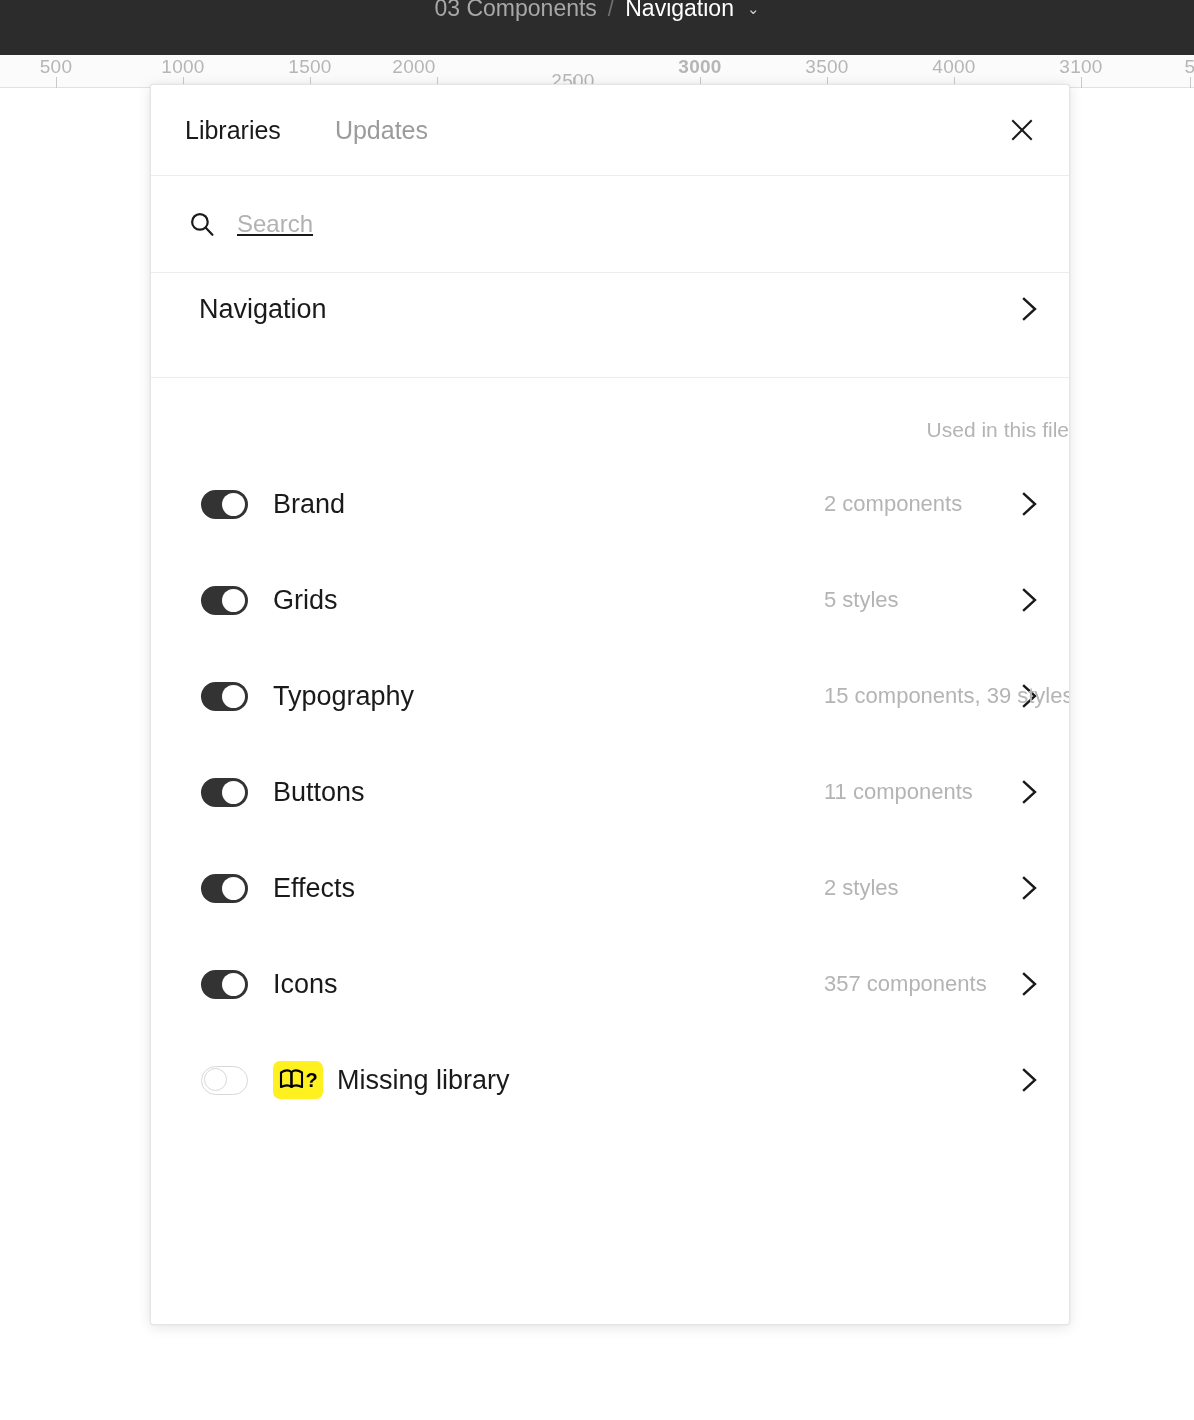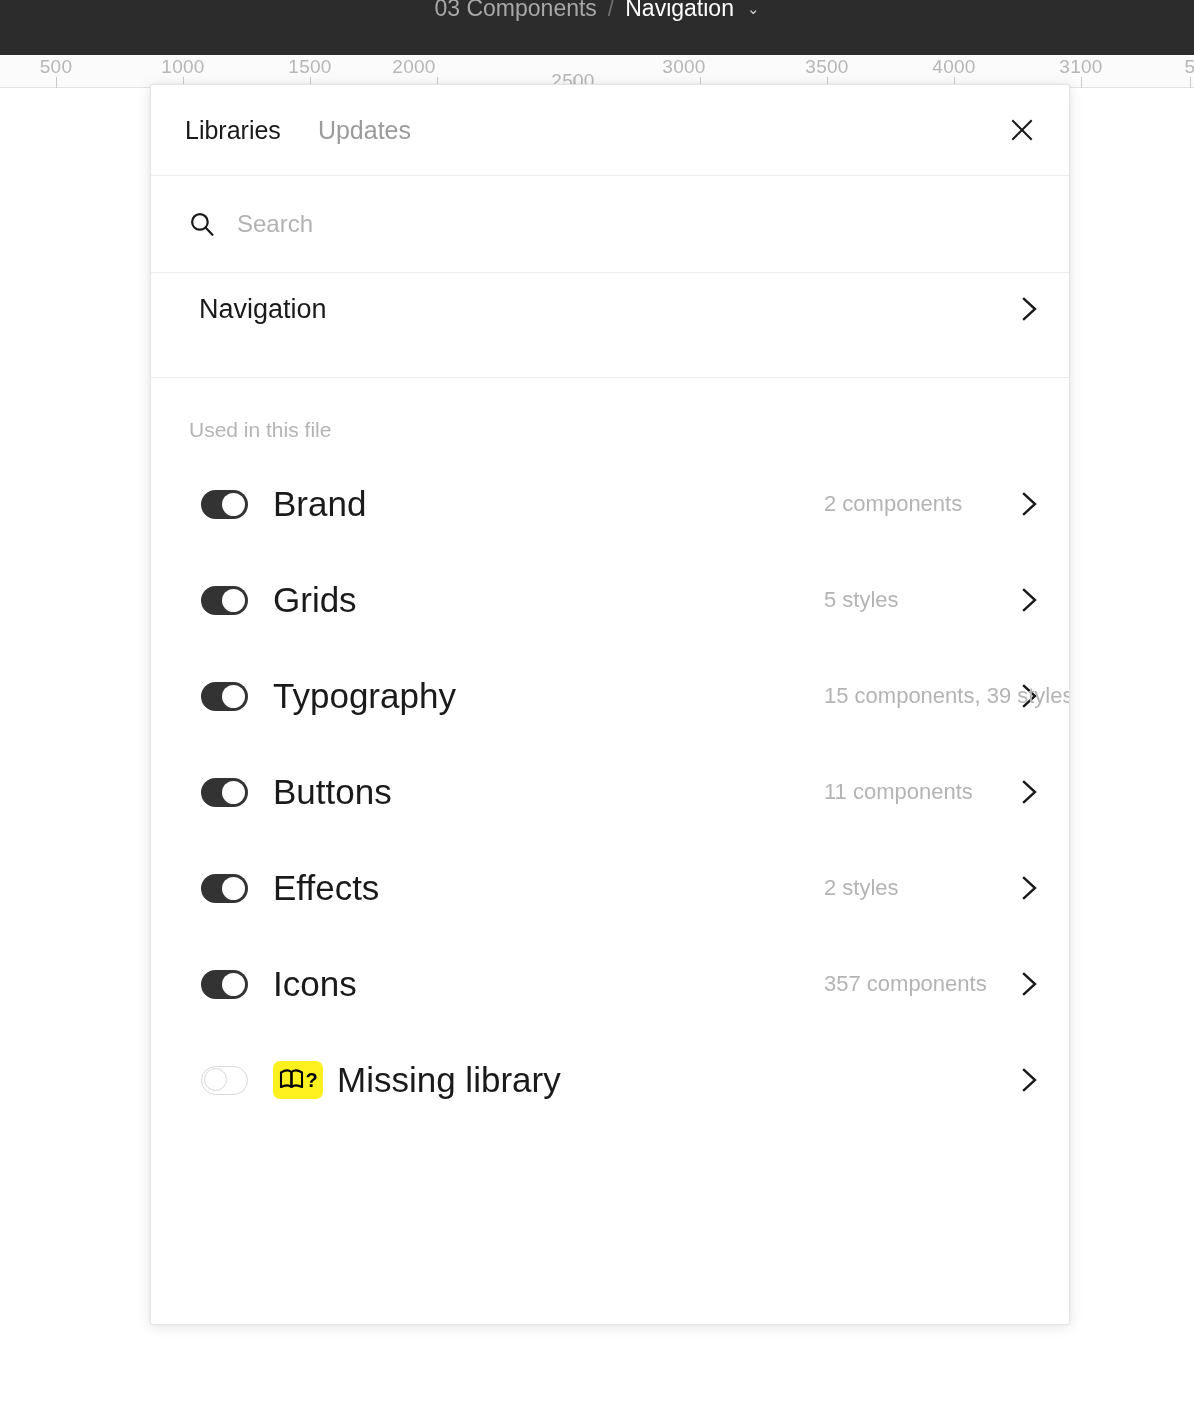--- a/index.html
+++ b/index.html
@@ -103,21 +103,21 @@
   }
 
   .modal-header {
     position: relative;
     height: 91px;
     border-bottom: 1px solid #ececec;
     display: flex;
     align-items: center;
     padding: 0 34px 0 34px;
   }
-  .tabs { display: flex; align-items: flex-end; gap: 37px; }
+  .tabs { display: flex; align-items: flex-end; gap: 54px; }
   .tab {
     font-size: 25px;
     color: #9b9b9b;
     line-height: 1;
     cursor: pointer;
     user-select: none;
   }
   .tab.active { color: #1a1a1a; }
 
   .close-btn {
@@ -143,20 +143,21 @@
     outline: none;
     background: transparent;
     font-family: inherit;
     font-size: 24px;
     color: #1a1a1a;
     margin-left: 22px;
     width: 600px;
     height: 34px;
     line-height: 34px;
     padding: 0;
+    text-decoration: underline;
   }
   .search-input::placeholder { color: #b2b2b2; opacity: 1; }
 
   .lib-own-row {
     height: 105px;
     border-bottom: 1px solid #ececec;
     display: flex;
     align-items: flex-start;
     padding: 16px 28px 0 48px;
     cursor: pointer;
@@ -179,20 +180,21 @@
     width: 34px;
     display: flex; justify-content: flex-end; align-items: center;
     height: 40px;
   }
 
   .section-label {
     font-size: 21px;
     color: #b4b4b4;
     padding: 37px 0 0 38px;
     line-height: 30px;
+    text-align: right;
   }
 
   .lib-list { padding-top: 11px; }
 
   .lib-row {
     position: relative;
     height: 96px;
     display: flex;
     align-items: center;
     padding: 0 28px 0 50px;
@@ -214,21 +216,21 @@
     position: absolute;
     top: 3px;
     width: 23px; height: 23px;
     border-radius: 50%;
     background: #ffffff;
   }
   .toggle.on  .knob { right: 3px; }
   .toggle.off .knob { left: 1.5px; top: 1.5px; background: #ffffff; border: 1.5px solid #d8d8d8; }
 
   .lib-name {
-    font-size: 35px;
+    font-size: 27px;
     color: #1a1a1a;
     margin-left: 25px;
     white-space: nowrap;
   }
 
   .missing-icon {
     width: 50px;
     height: 38px;
     background: #fff01f;
     border-radius: 7px;
@@ -275,21 +277,21 @@
       <div class="ruler-label" style="left: 56px;">500</div>
       <div class="ruler-tick" style="left: 56px;"></div>
       <div class="ruler-label" style="left: 183px;">1000</div>
       <div class="ruler-tick" style="left: 183px;"></div>
       <div class="ruler-label" style="left: 310px;">1500</div>
       <div class="ruler-tick" style="left: 310px;"></div>
       <div class="ruler-label" style="left: 414px;">2000</div>
       <div class="ruler-tick" style="left: 437px;"></div>
       <div class="ruler-label" style="left: 573px; margin-top: 14px;">2500</div>
       <div class="ruler-tick" style="left: 573px;"></div>
-      <div class="ruler-label" style="left: 684px;">3000</div>
+      <div class="ruler-label" style="left: 700px; font-weight: bold;">3000</div>
       <div class="ruler-tick" style="left: 700px;"></div>
       <div class="ruler-label" style="left: 827px;">3500</div>
       <div class="ruler-tick" style="left: 827px;"></div>
       <div class="ruler-label" style="left: 954px;">4000</div>
       <div class="ruler-tick" style="left: 954px;"></div>
       <div class="ruler-label" style="left: 1081px;">3100</div>
       <div class="ruler-tick" style="left: 1081px;"></div>
       <div class="ruler-label" style="left: 1190px;">5</div>
       <div class="ruler-tick" style="left: 1190px;"></div>
     </div>

